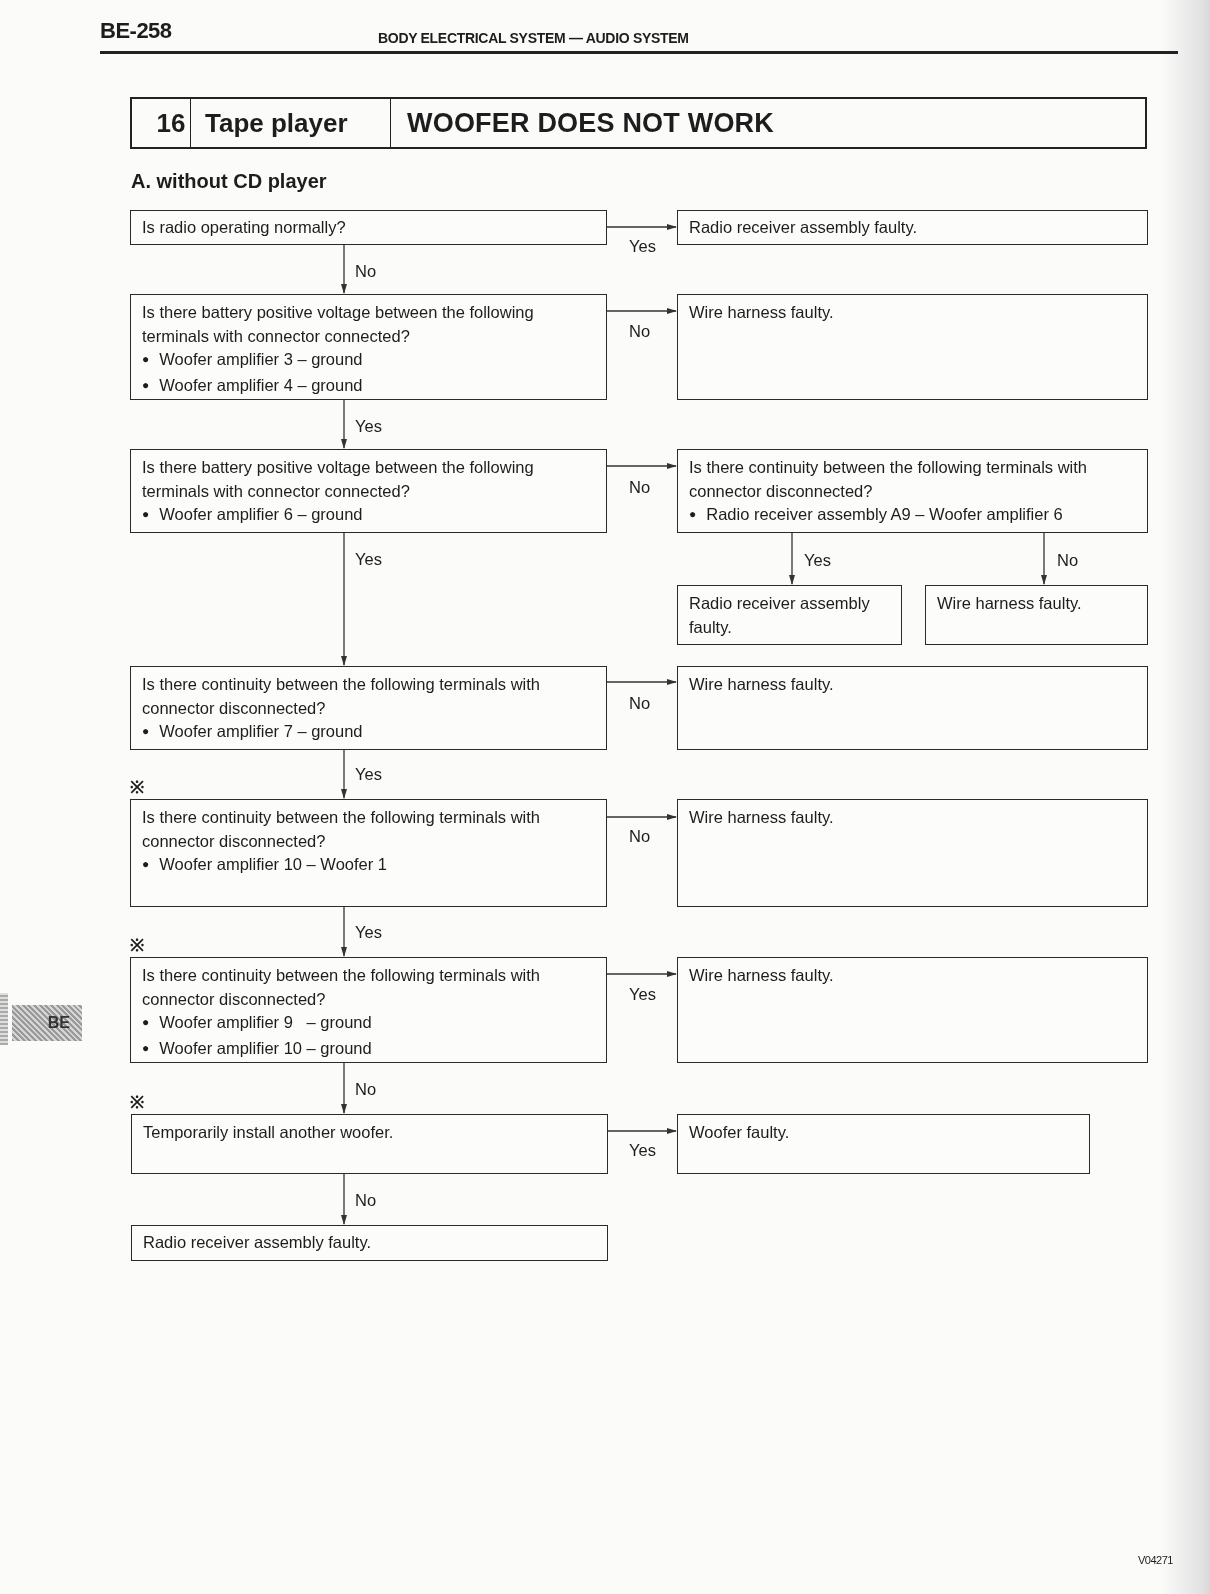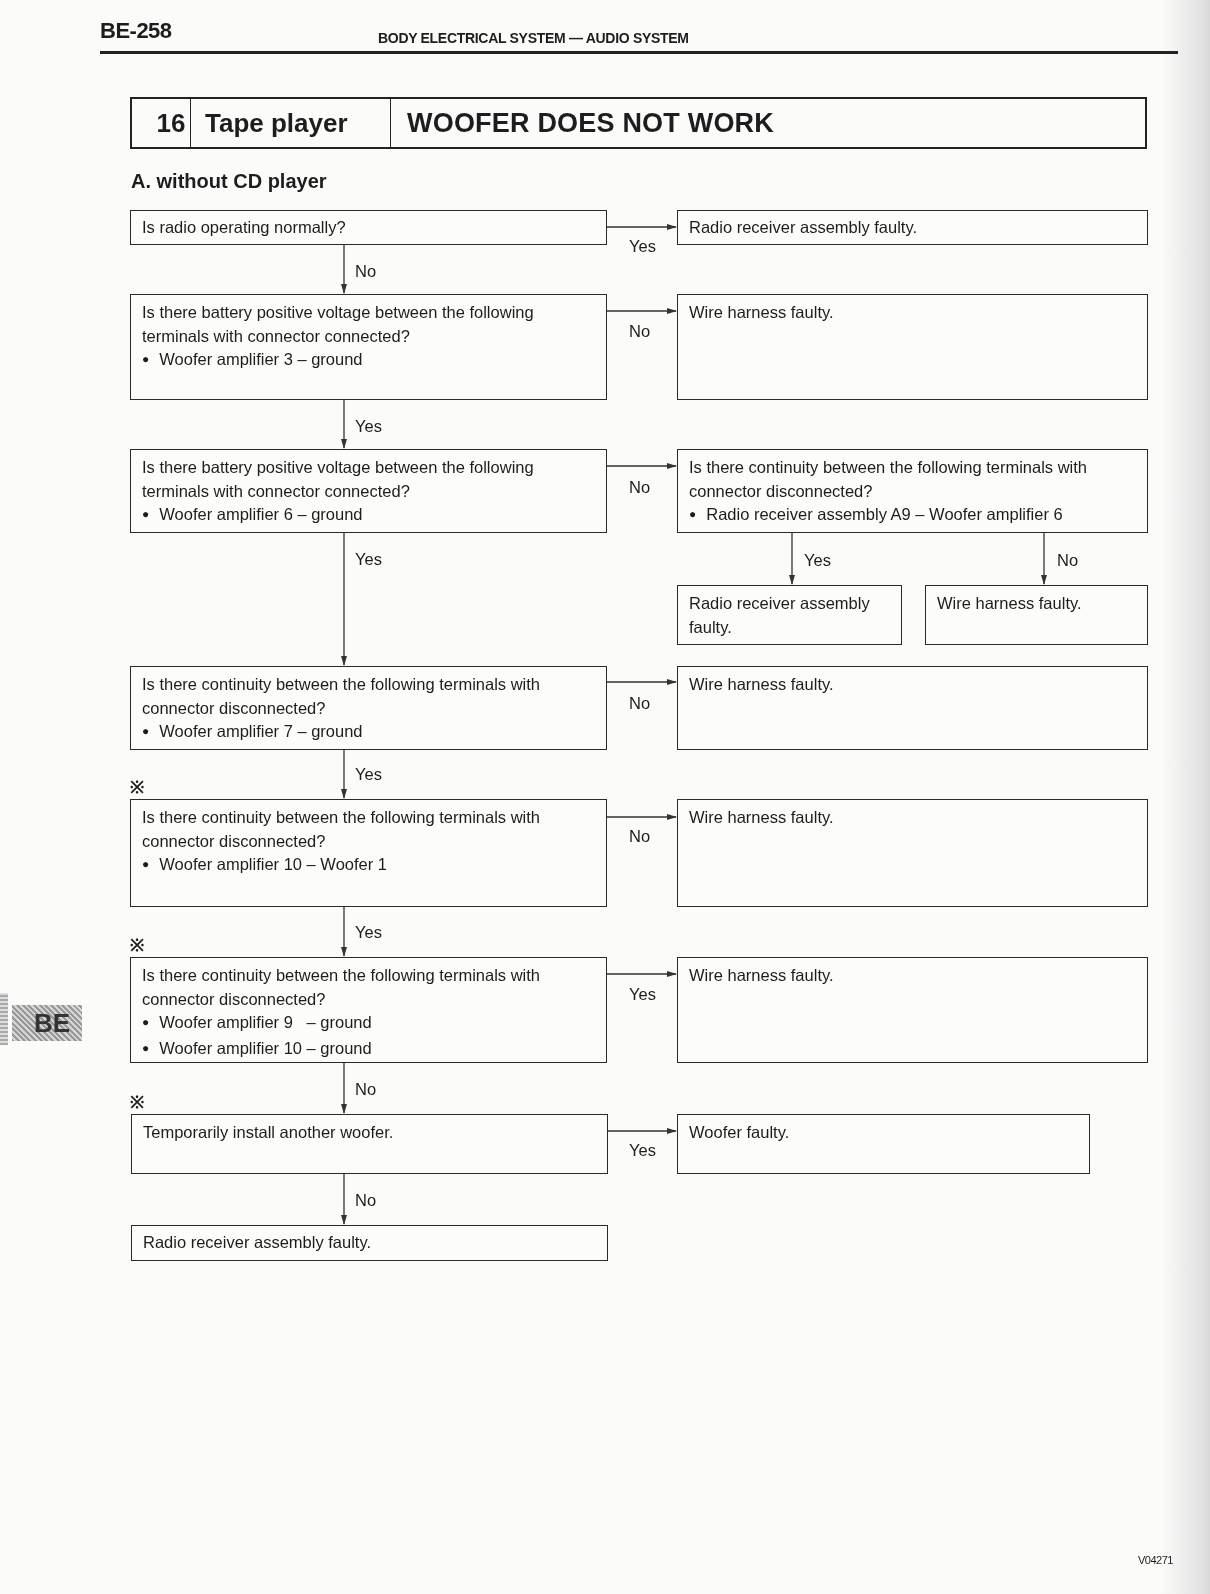--- a/index.html
+++ b/index.html
@@ -32,21 +32,21 @@
   .box .bullet::before { content: "\25CF"; font-size: 12px; margin-right: 10px; position: relative; top: -2px; }
 
   svg.lines { position: absolute; left: 0; top: 0; }
   .lbl { position: absolute; font-size: 16.5px; }
   .ast { position: absolute; font-size: 17px; font-weight: bold; }
 
   .tab-be {
     position: absolute; left: 12px; top: 1005px; width: 70px; height: 36px;
     background: repeating-linear-gradient(45deg, #999 0 2px, #d6d6d6 2px 4px);
     display: flex; align-items: center; justify-content: flex-end; padding-right: 12px; box-sizing: border-box;
-    font-size: 26px; font-weight: bold; color: #333;
+    font-size: 16px; font-weight: bold; color: #333;
   }
   .tab-be-edge { position: absolute; left: 0; top: 993px; width: 8px; height: 52px;
     background: repeating-linear-gradient(0deg, #aaa 0 2px, #ddd 2px 4px); }
   .fig-code { position: absolute; left: 1138px; top: 1554px; font-size: 11px; letter-spacing: -0.5px; }
 </style>
 </head>
 <body>
 
 <div class="edge-shade"></div>
 
@@ -93,20 +93,21 @@
 </div>
 <div class="box" style="left:677px;top:210px;width:471px;height:35px;padding-top:5px;">
   <span>Radio receiver assembly faulty.</span>
 </div>
 <div class="lbl" style="left:629px;top:237px;">Yes</div>
 <div class="lbl" style="left:355px;top:262px;">No</div>
 
 <div class="box" style="left:130px;top:294px;width:477px;height:106px;">
   <span>Is there battery positive voltage between the following terminals with connector connected?</span>
   <span class="bullet">Woofer amplifier 3 – ground</span>
+  <span class="bullet">Woofer amplifier 4 – ground</span>
 </div>
 <div class="box" style="left:677px;top:294px;width:471px;height:106px;">
   <span>Wire harness faulty.</span>
 </div>
 <div class="lbl" style="left:629px;top:322px;">No</div>
 <div class="lbl" style="left:355px;top:417px;">Yes</div>
 
 <div class="box" style="left:130px;top:449px;width:477px;height:84px;">
   <span>Is there battery positive voltage between the following terminals with connector connected?</span>
   <span class="bullet">Woofer amplifier 6 – ground</span>

